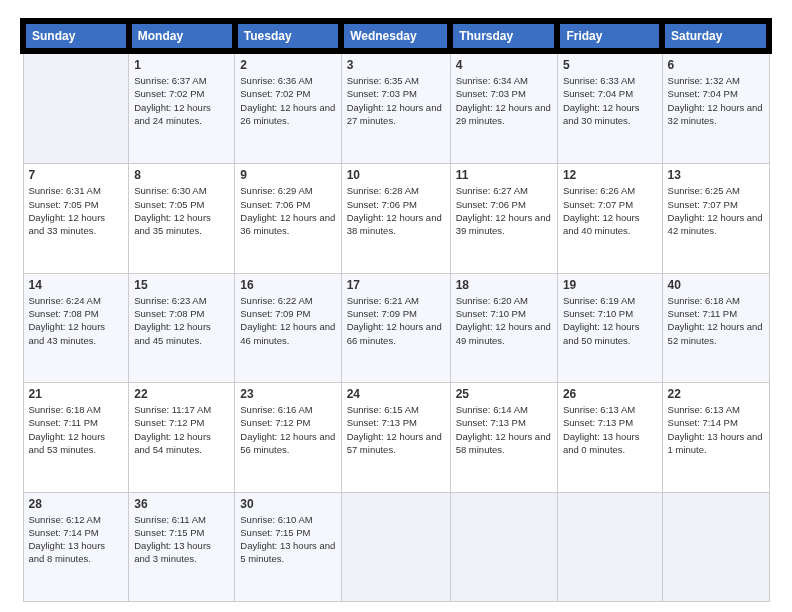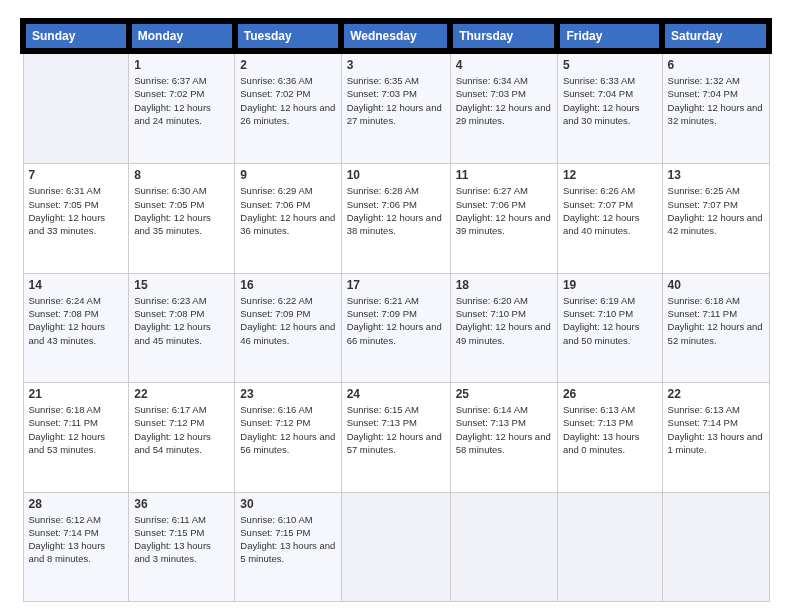--- a/index.html
+++ b/index.html
@@ -294,21 +294,21 @@
             <span class="day-num">21</span>
             <div class="day-info">
               <div>Sunrise: 6:18 AM</div>
               <div>Sunset: 7:11 PM</div>
               <div>Daylight: 12 hours and 53 minutes.</div>
             </div>
           </td>
           <td>
             <span class="day-num">22</span>
             <div class="day-info">
-              <div>Sunrise: 6:17 AM</div>
+              <div>Sunrise: 11:17 AM</div>
               <div>Sunset: 7:12 PM</div>
               <div>Daylight: 12 hours and 54 minutes.</div>
             </div>
           </td>
           <td>
             <span class="day-num">23</span>
             <div class="day-info">
               <div>Sunrise: 6:16 AM</div>
               <div>Sunset: 7:12 PM</div>
               <div>Daylight: 12 hours and 56 minutes.</div>

